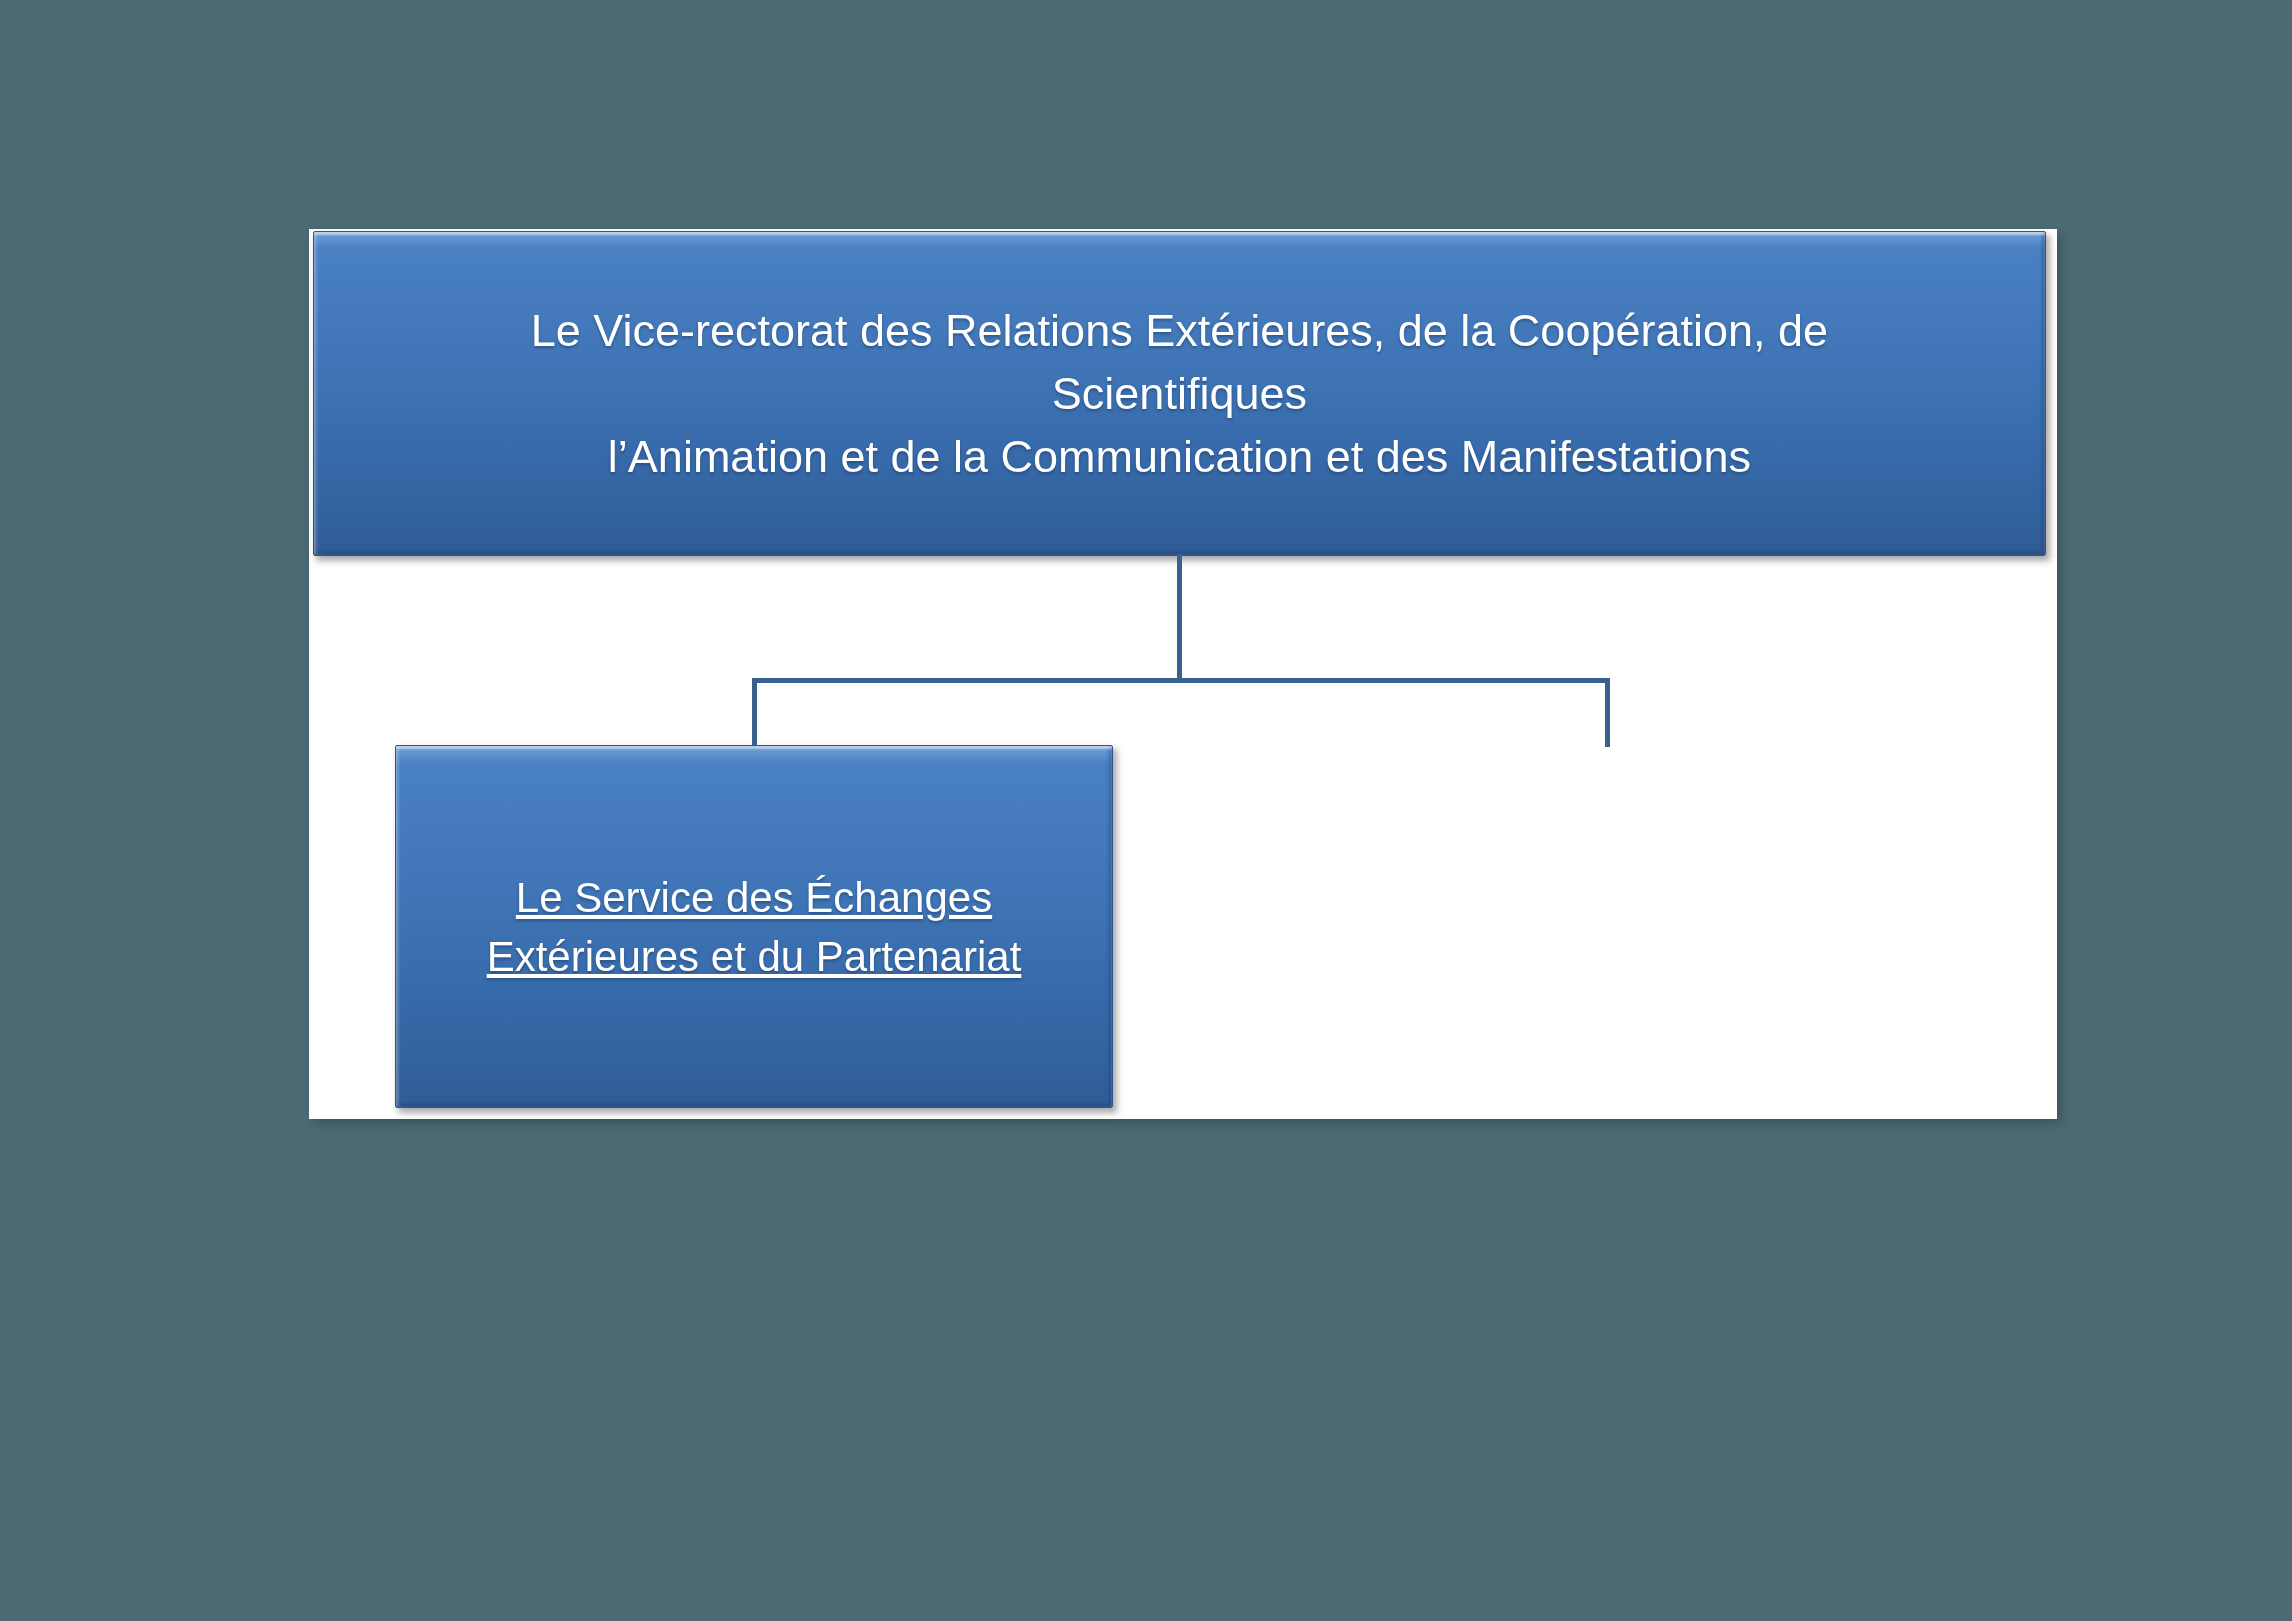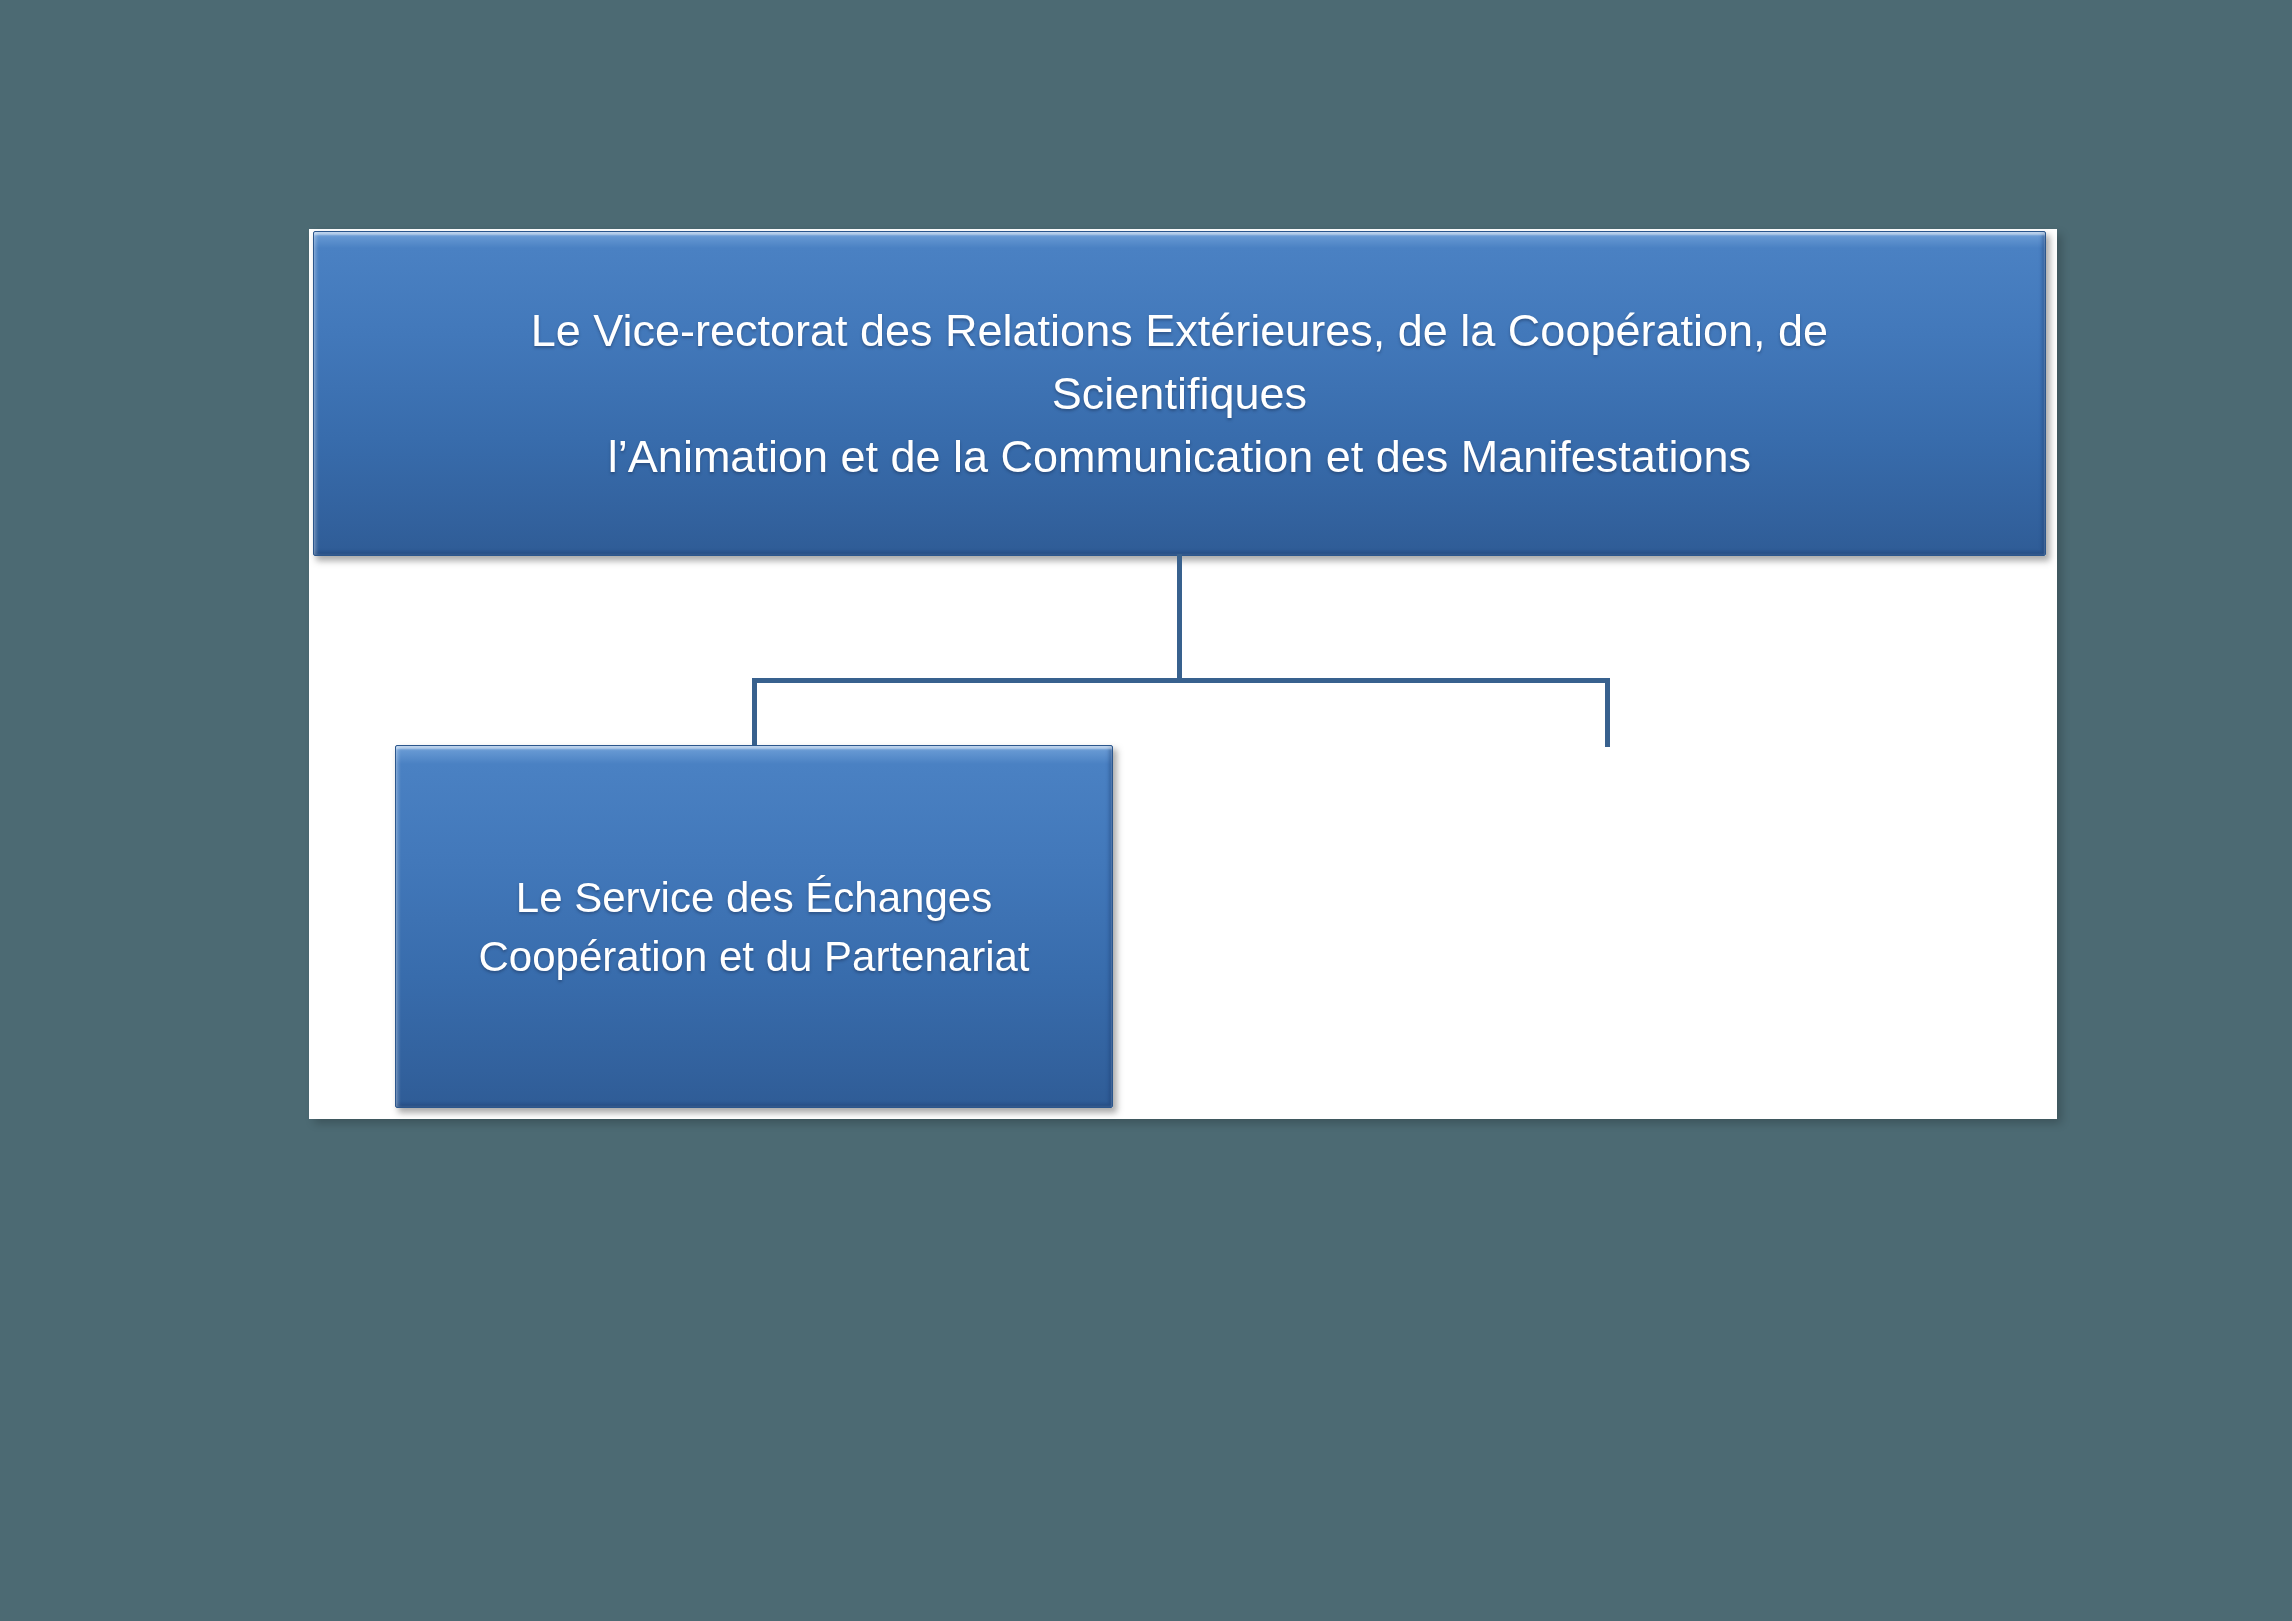--- a/index.html
+++ b/index.html
@@ -60,20 +60,21 @@
     height: 323px;
     font-size: 45px;
     line-height: 63px;
   }
   .node-child {
     top: 516px;
     width: 716px;
     height: 361px;
     font-size: 42px;
     line-height: 59px;
+    text-decoration: underline;
   }
   .node-child-left  { left: 86px; }
   .node-child-right { left: 938px; }
   .txt-line {
     white-space: nowrap;
   }
   .connector {
     position: absolute;
     background: #38618E;
   }
@@ -94,19 +95,19 @@
       <div class="txt-line">l’Animation et de la Communication et des Manifestations</div>
     </div>
 
     <div class="connector conn-stem"></div>
     <div class="connector conn-horizontal"></div>
     <div class="connector conn-drop-left"></div>
     <div class="connector conn-drop-right"></div>
 
     <div class="node node-child node-child-left">
       <div class="txt-line">Le Service des Échanges</div>
-      <div class="txt-line">Coopération et du Partenariat</div>
+      <div class="txt-line">Extérieures et du Partenariat</div>
     </div>
 
 
   </div>
 </div>
 
 
 </body></html>

